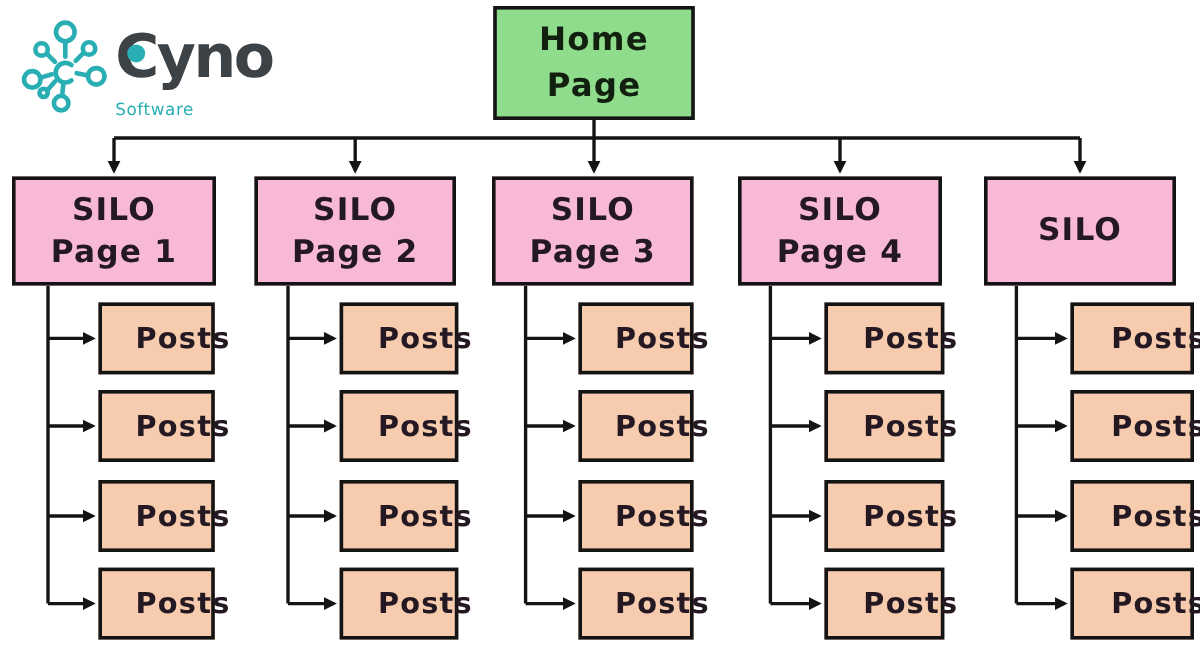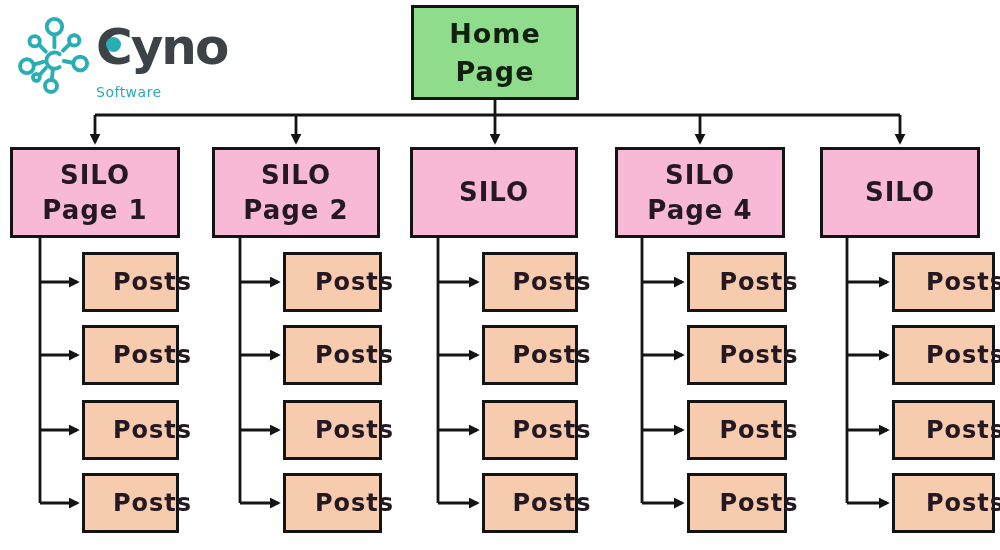--- a/index.html
+++ b/index.html
@@ -122,20 +122,21 @@
   </div>
   <div class="box silo-box" style="left:212px;top:147px;width:168px;height:91px">
     <div>
       <span>SILO</span><br>
       <span>Page 2</span>
     </div>
   </div>
   <div class="box silo-box" style="left:410px;top:147px;width:168px;height:91px">
     <div>
       <span>SILO</span><br>
+      <span>Page 3</span>
     </div>
   </div>
   <div class="box silo-box" style="left:615px;top:147px;width:170px;height:91px">
     <div>
       <span>SILO</span><br>
       <span>Page 4</span>
     </div>
   </div>
   <div class="box silo-box" style="left:820px;top:147px;width:160px;height:91px">
     <div>

